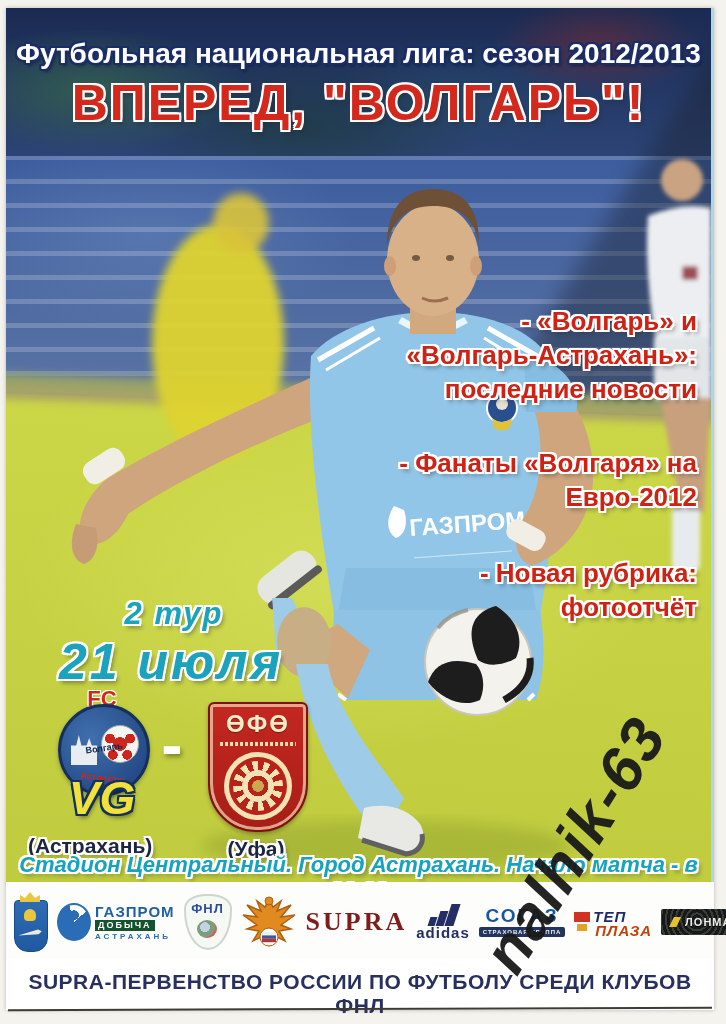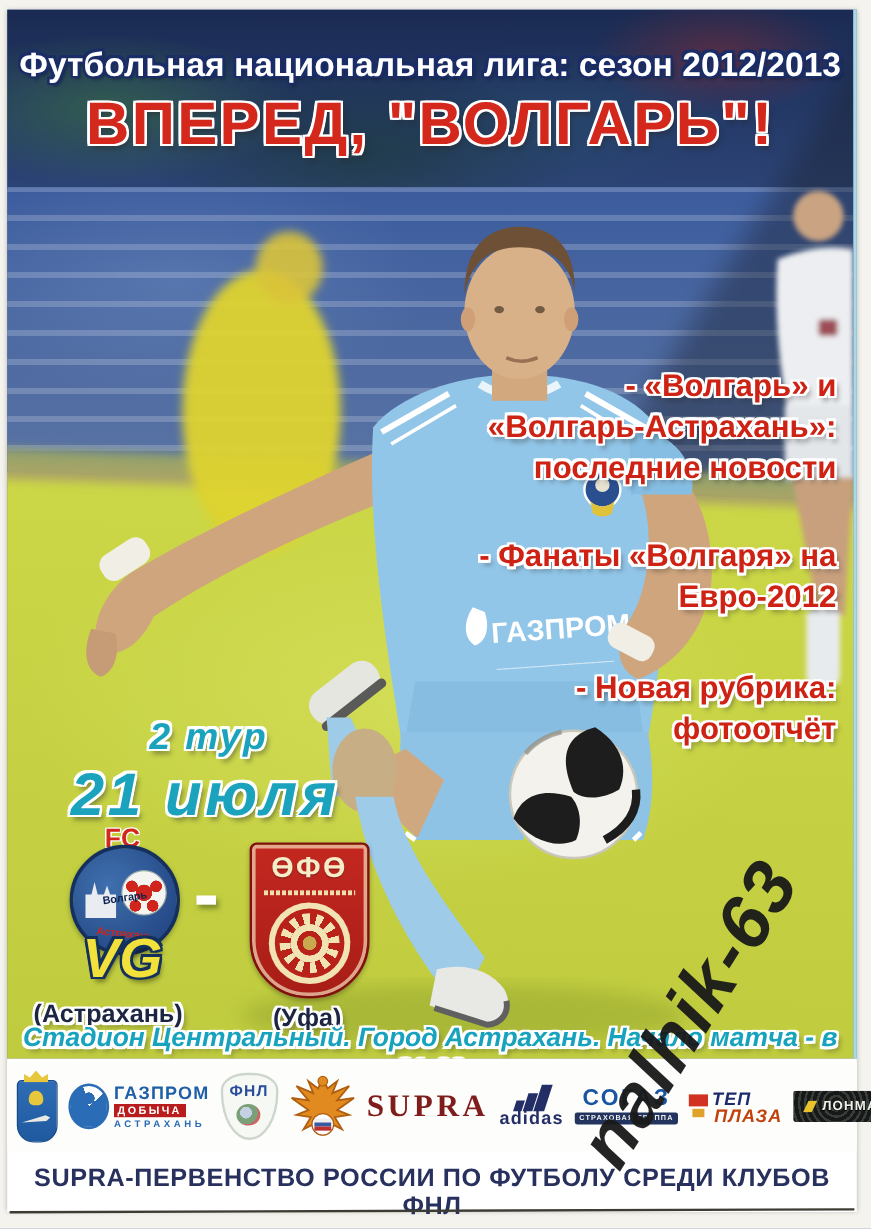--- a/index.html
+++ b/index.html
@@ -184,21 +184,21 @@
   .gazprom{flex-direction:row;gap:4px;}
   .gazprom .flame{
     width:30px;height:34px;border-radius:50%;
     background:
       radial-gradient(circle 5px at 50% 30%, #2a6cb5 95%, transparent),
       conic-gradient(from 200deg, #2a6cb5 0 40%, #fff 40% 58%, #2a6cb5 58% 100%);
     border:2px solid #2a6cb5;position:relative;
   }
   .gazprom .gz-lines{display:flex;flex-direction:column;align-items:flex-start;}
   .gz1{font-size:15px;font-weight:900;color:#1f5fa8;letter-spacing:1px;line-height:15px;}
-  .gz2{font-size:9px;font-weight:bold;color:#fff;background:#b91c1c;padding:1px 3px;letter-spacing:2px;line-height:9px;margin-top:1px;}
+  .gz2{font-size:9px;font-weight:bold;color:#fff;background:#14532d;padding:1px 3px;letter-spacing:2px;line-height:9px;margin-top:1px;}
   .gz3{font-size:8px;font-weight:bold;color:#2a6cb5;letter-spacing:3px;line-height:9px;margin-top:1px;}
   .fnl-shield{
     width:44px;height:52px;background:#f6f8f4;border:2px solid #cdd6cd;
     border-radius:22px 22px 50% 50%/14px 14px 70% 70%;position:relative;
     display:flex;align-items:flex-start;justify-content:center;
   }
   .fnl-shield .fnl-txt{font-size:13px;font-weight:900;color:#2a4d9b;margin-top:5px;letter-spacing:1px;}
   .fnl-shield::after{
     content:"";position:absolute;left:11px;top:24px;width:20px;height:18px;border-radius:50%;
     background:radial-gradient(circle at 40% 40%,#b8c8e2 30%,#5a8a5a 31% 60%,#c04040 61%);opacity:.8;

